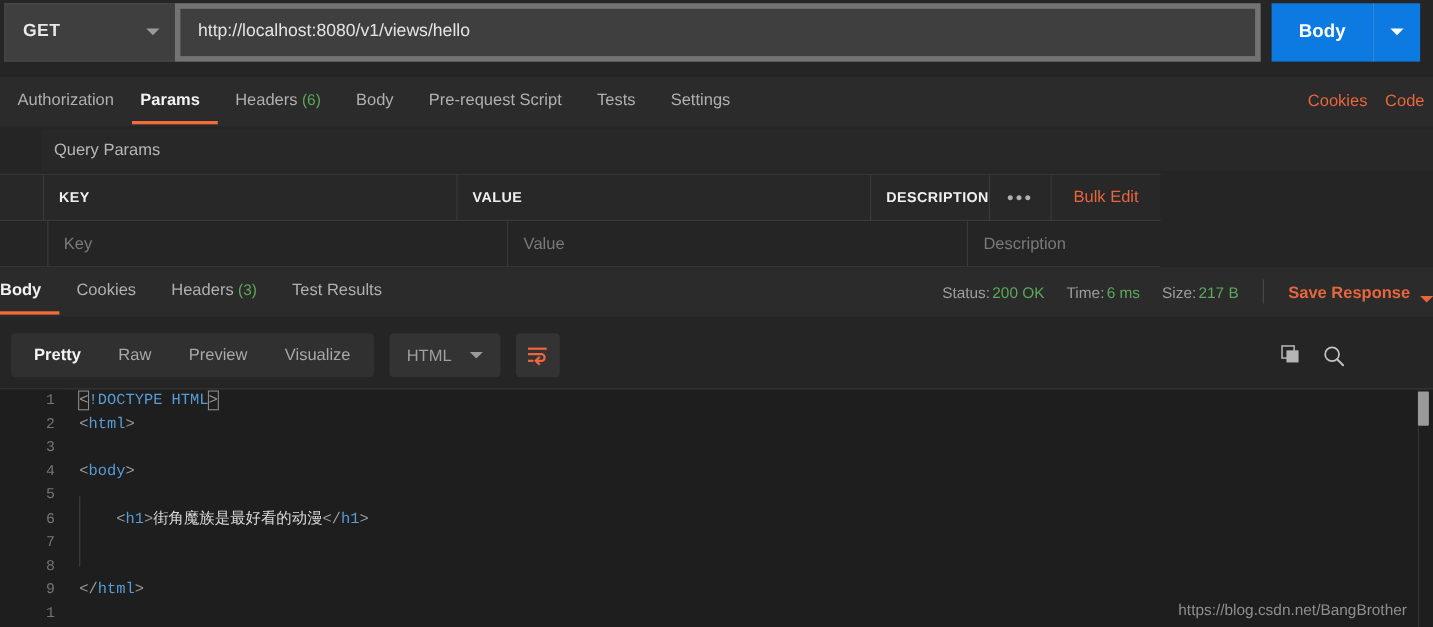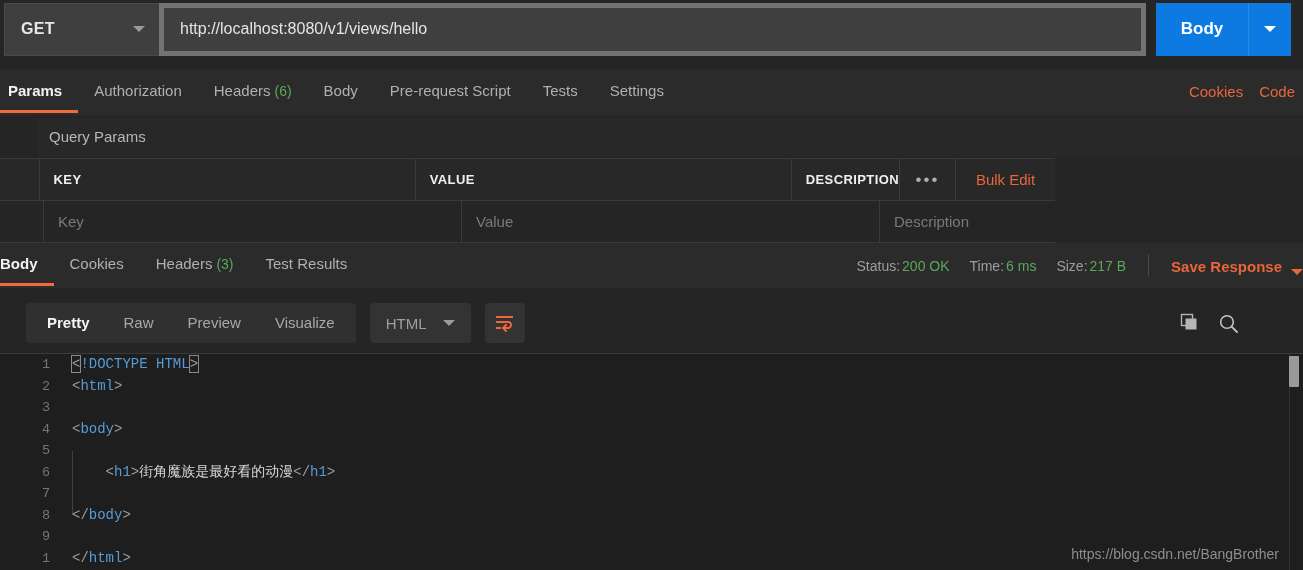--- a/index.html
+++ b/index.html
@@ -233,21 +233,20 @@
   .save-resp .caret { border-top-color: #e8663c; }
 
   
   .resp-toolbar {
     position: absolute;
     top: 293px; left: 0;
     width: 1243px; height: 60px;
     background: #252526;
     display: flex; align-items: center;
     padding: 0 10px;
-    margin-left: 16px;
   }
   .seg {
     display: flex;
     background: #303030;
     border-radius: 4px;
     height: 40px;
     align-items: center;
     padding: 0 4px;
   }
   .seg-item {
@@ -369,25 +368,25 @@
   <input class="url-input" readonly="" value="http://localhost:8080/v1/views/hello" style="">
   <div class="send-group">
     <button class="send-btn">Body</button>
     <button class="send-caret-btn">
       <span class="caret"></span>
     </button>
   </div>
 </div>
 
 <div class="req-tabs">
+  <div class="tab">
+    <span>Authorization</span>
+  </div>
   <div class="tab active first">
     <span>Params</span>
-  </div>
-  <div class="tab">
-    <span>Authorization</span>
   </div>
   <div class="tab">
     <span>Headers</span><span class="count">(6)</span>
   </div>
   <div class="tab">
     <span>Body</span>
   </div>
   <div class="tab">
     <span>Pre-request Script</span>
   </div>
@@ -513,21 +512,20 @@
   <div class="indent-guide" style="top:96.75px;height:64.5px;"></div>
 
   <div class="code-lines">
     <div class="cline"><span class="brk">&lt;</span><span class="tagc">!DOCTYPE HTML</span><span class="brk">&gt;</span></div>
     <div class="cline"><span class="punct">&lt;</span><span class="tagc">html</span><span class="punct">&gt;</span></div>
     <div class="cline"> </div>
     <div class="cline"><span class="punct">&lt;</span><span class="tagc">body</span><span class="punct">&gt;</span></div>
     <div class="cline"> </div>
     <div class="cline">    <span class="punct">&lt;</span><span class="tagc">h1</span><span class="punct">&gt;</span><span class="txtc">街角魔族是最好看的动漫</span><span class="punct">&lt;/</span><span class="tagc">h1</span><span class="punct">&gt;</span></div>
     <div class="cline"> </div>
-    <div class="cline"><span class="punct">&lt;/</span><span class="tagc">body</span><span class="punct">&gt;</span></div>
     <div class="cline"> </div>
     <div class="cline"><span class="punct">&lt;/</span><span class="tagc">html</span><span class="punct">&gt;</span></div>
   </div>
 
   <div class="vscroll-track"></div>
   <div class="vscroll-thumb"></div>
 
   <div class="watermark">https://blog.csdn.net/BangBrother</div>
 </div>
 

